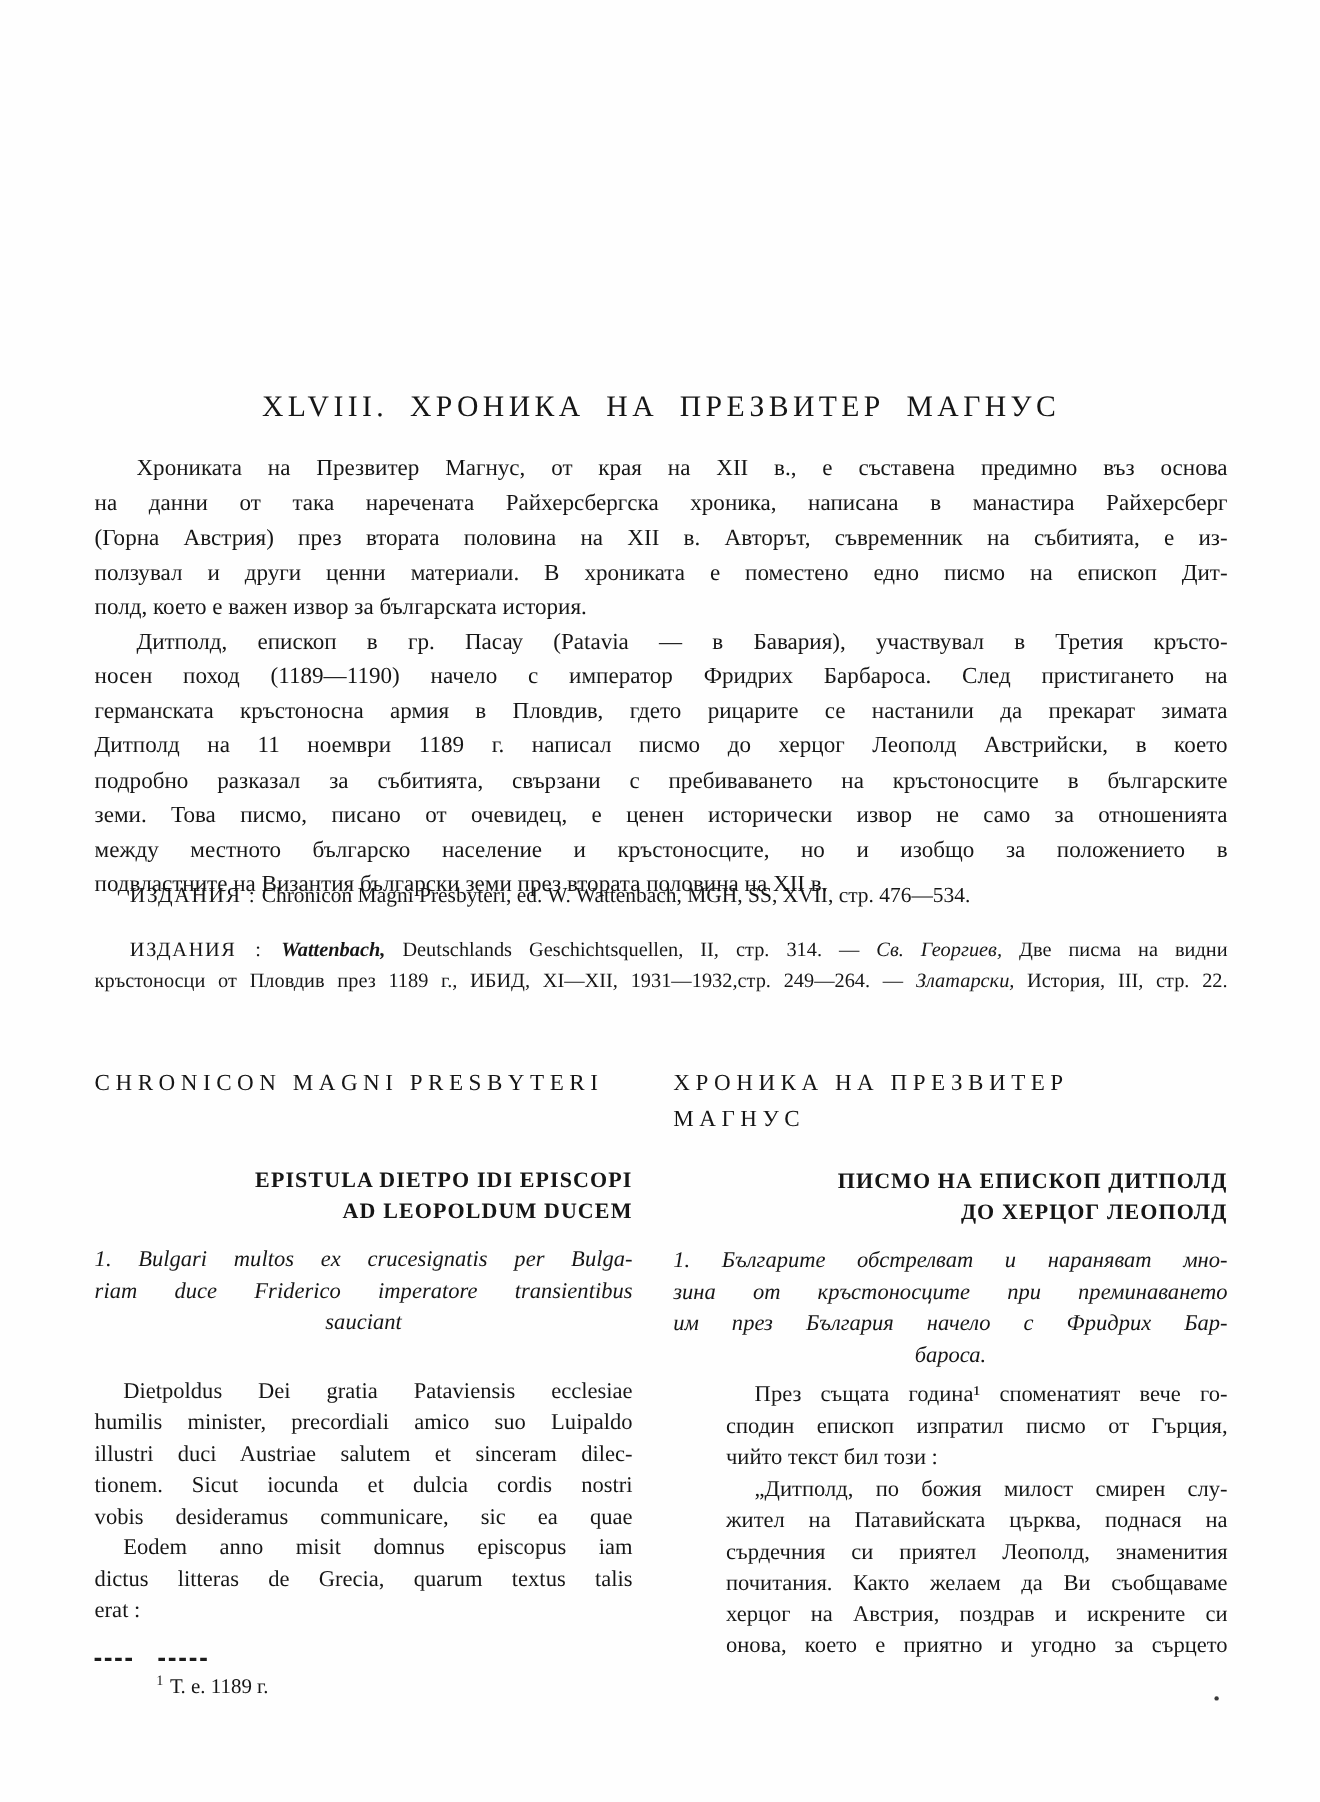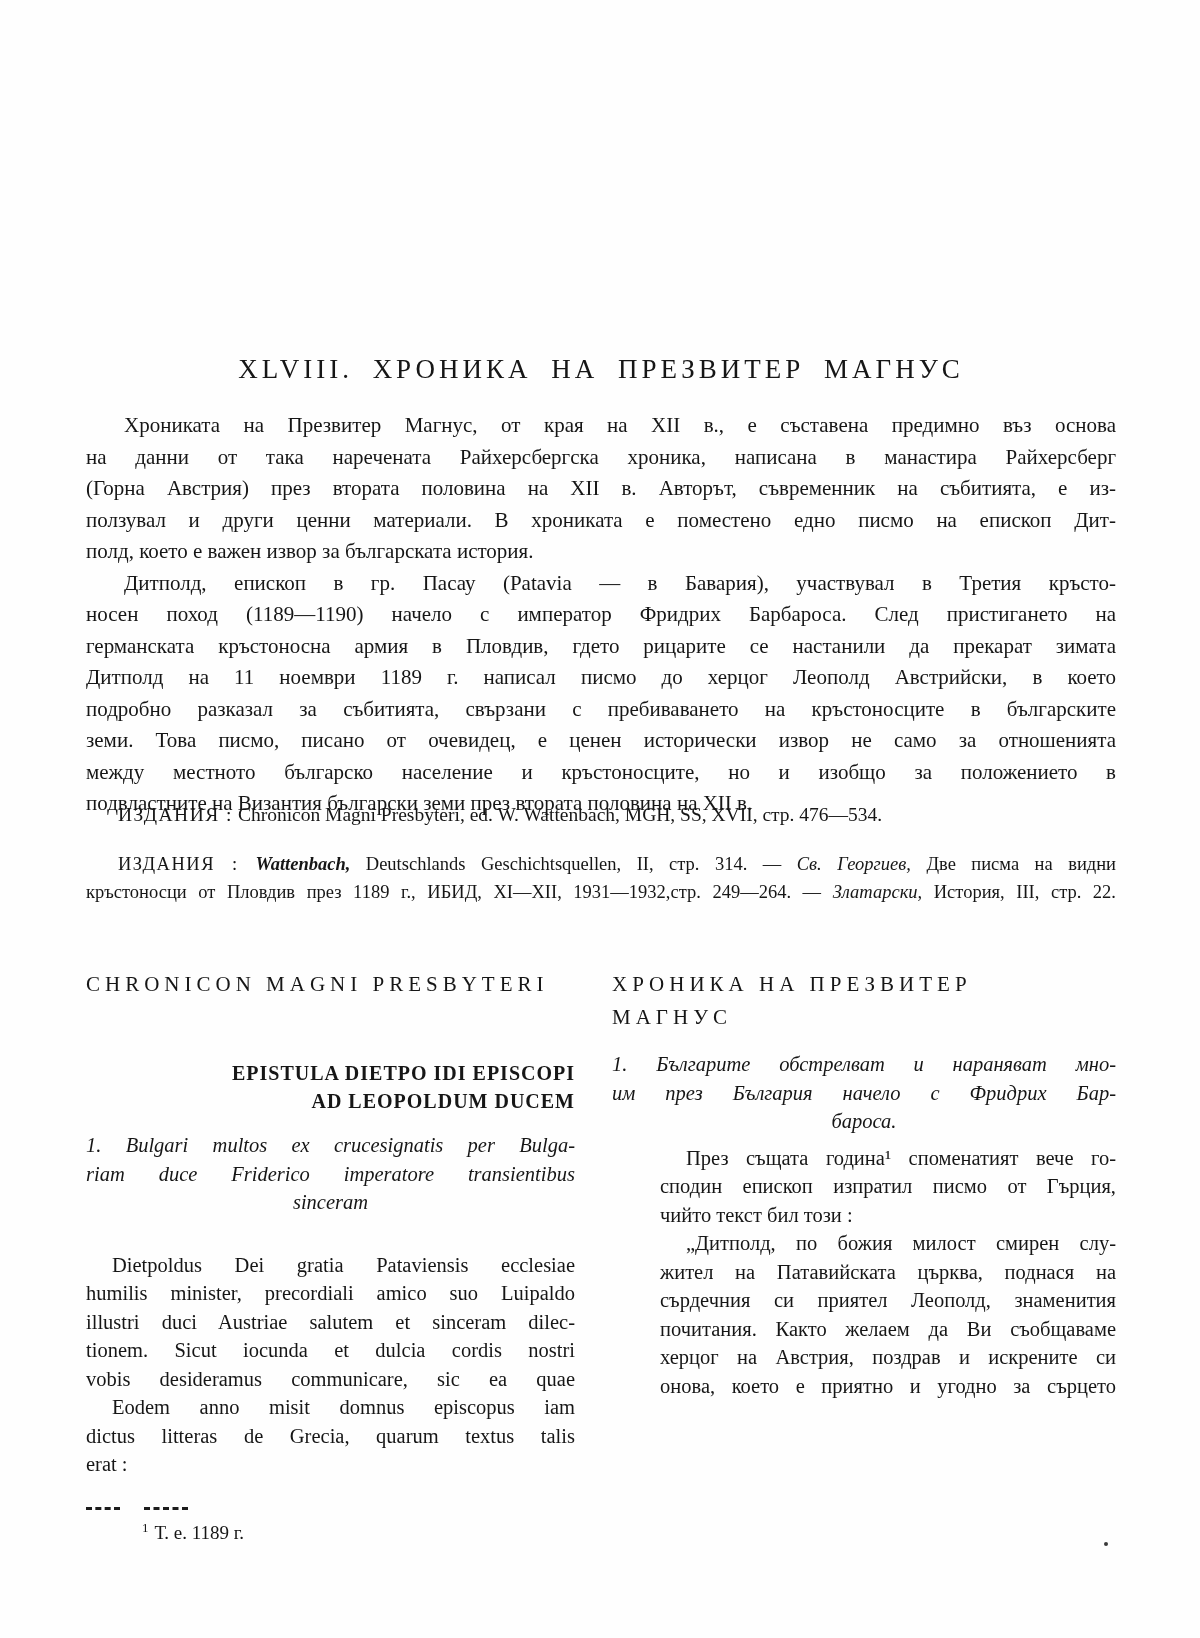--- a/index.html
+++ b/index.html
@@ -150,21 +150,21 @@
       <div class="col-header">CHRONICON MAGNI PRESBYTERI</div>
       <div class="col-subheader">
 
       <div>EPISTULA DIETPO IDI EPISCOPI</div>
           <div>AD LEOPOLDUM DUCEM</div>
         </div>
       <div class="section-heading">
 
       <div class="line">1. Bulgari multos ex crucesignatis per Bulga-</div>
           <div class="line">riam duce Friderico imperatore transientibus</div>
-          <div class="line">sinceram</div>
+          <div class="line">sauciant</div>
         </div>
       <div class="col-body">
         <div class="col-para para continues">
 
         <div class="line">Dietpoldus Dei gratia Pataviensis ecclesiae</div>
             <div class="line">humilis minister, precordiali amico suo Luipaldo</div>
             <div class="line">illustri duci Austriae salutem et sinceram dilec-</div>
             <div class="line">tionem. Sicut iocunda et dulcia cordis nostri</div>
             <div class="line">vobis desideramus communicare, sic ea quae</div>
           </div>
@@ -176,23 +176,29 @@
           </div>
       </div>
     </div>
 
     <div class="col col-right">
       <div class="col-header">
 
       <div>ХРОНИКА НА ПРЕЗВИТЕР</div>
           <div>МАГНУС</div>
         </div>
+      <div class="col-subheader">
+
+      <div>ПИСМО НА ЕПИСКОП ДИТПОЛД</div>
+          <div>ДО ХЕРЦОГ ЛЕОПОЛД</div>
+        </div>
       <div class="section-heading">
 
       <div class="line">1. Българите обстрелват и нараняват мно-</div>
+          <div class="line">зина от кръстоносците при преминаването</div>
           <div class="line">им през България начело с Фридрих Бар-</div>
           <div class="line">бароса.</div>
         </div>
       <div class="col-body">
         <div class="col-para para">
 
         <div class="line">През същата година¹ споменатият вече го-</div>
             <div class="line">сподин епископ изпратил писмо от Гърция,</div>
             <div class="line">чийто текст бил този :</div>
           </div>

